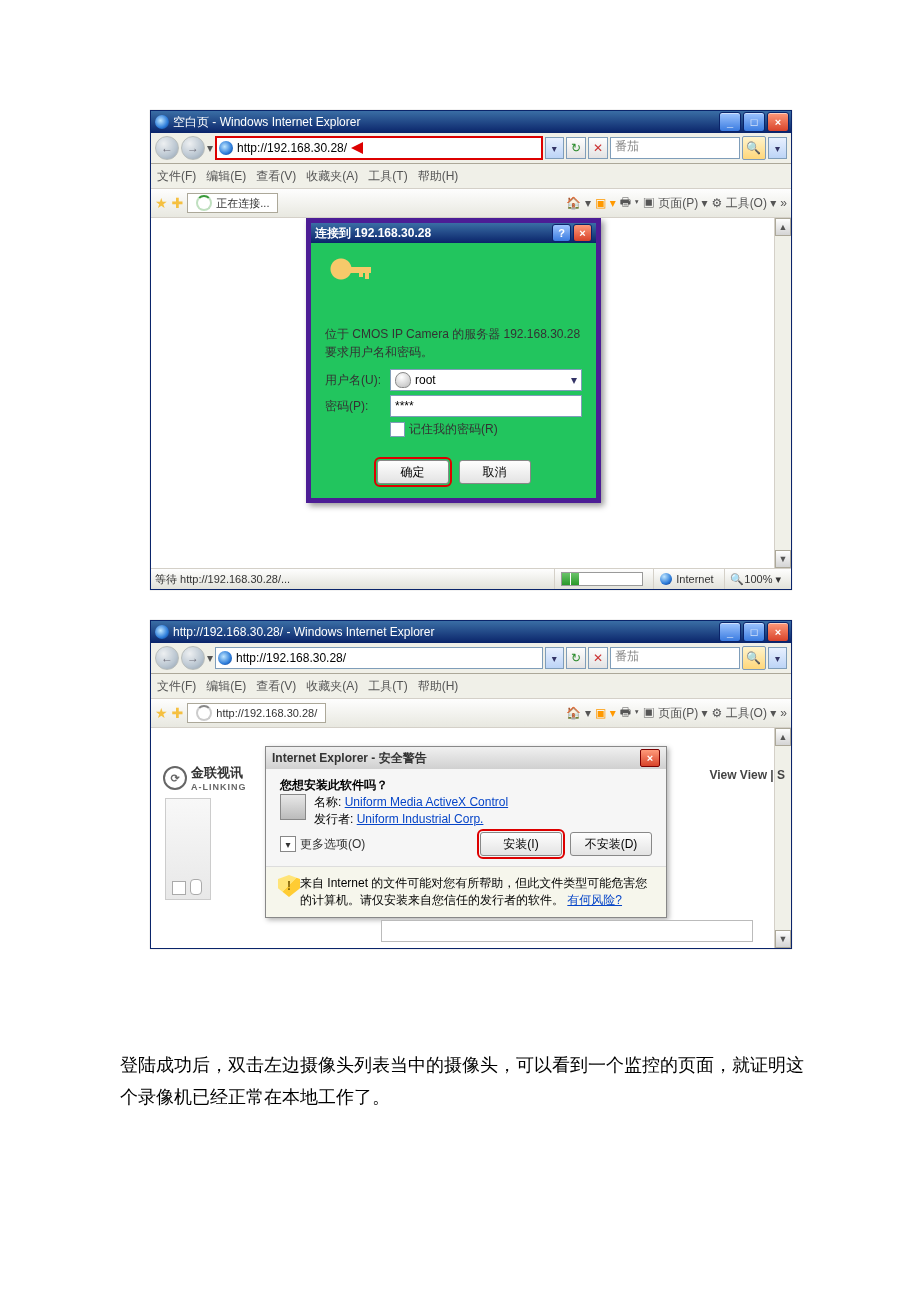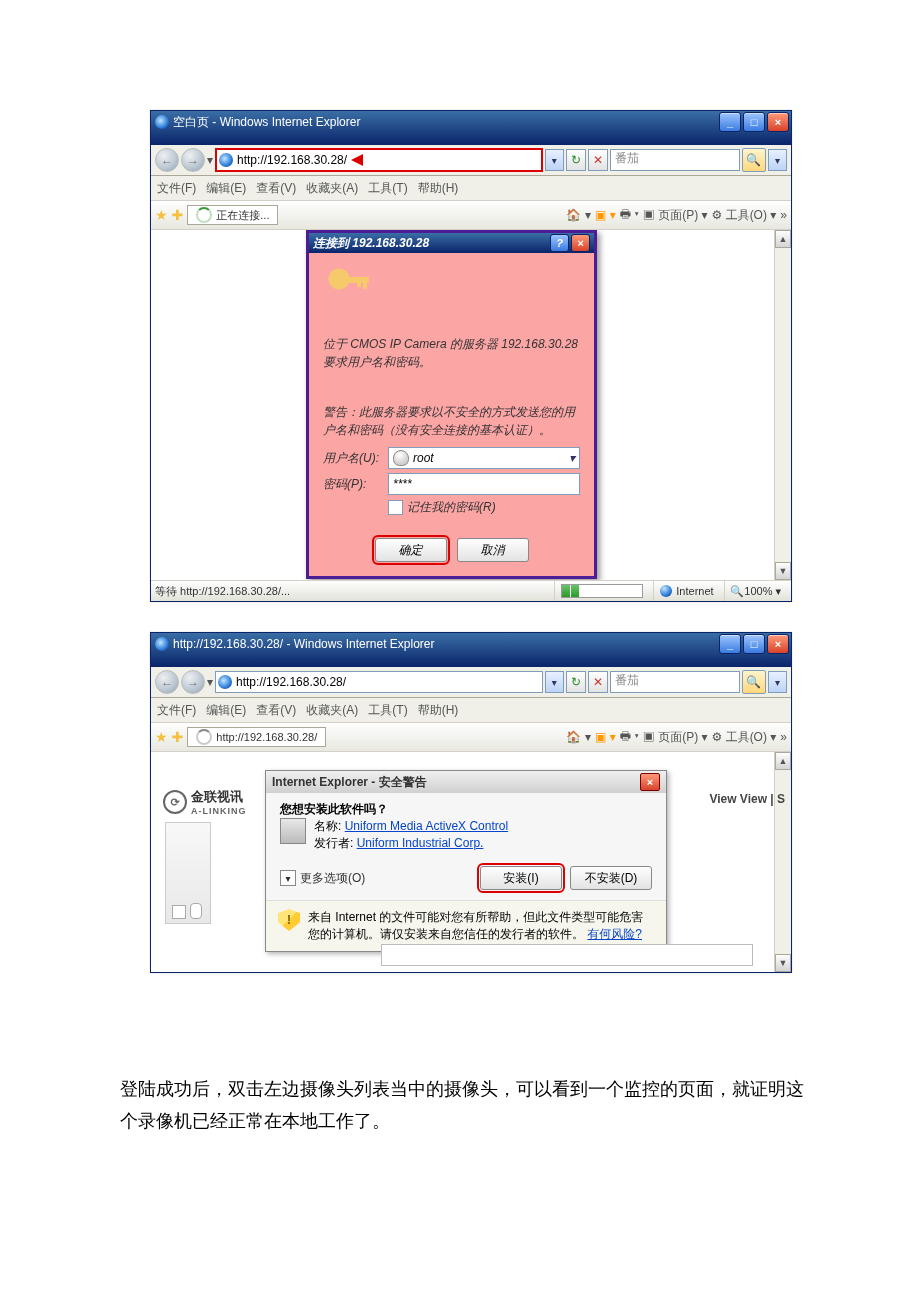--- a/index.html
+++ b/index.html
@@ -23,21 +23,21 @@
     width: 640px;
     box-shadow: 0 0 1px rgba(0,0,0,0.3);
     background: #ece9d8;
   }
   .titlebar {
     background: linear-gradient(#3a6ea5, #0a246a);
     color: #fff;
     height: 22px;
     display: flex;
     align-items: center;
-    padding: 0 2px 12px 4px;
+    padding: 0 2px 0 4px;
     font-size: 12px;
   }
   .titlebar .ie-icon {
     width: 14px; height: 14px;
     background: radial-gradient(circle at 40% 40%, #bfe6ff 0%, #2b7bd9 60%, #0a246a 100%);
     border-radius: 50%;
     margin-right: 4px;
     flex: none;
   }
   .titlebar .title-text { flex: none; white-space: nowrap; }
@@ -148,25 +148,24 @@
     position:relative; background:#fff; height:350px; overflow:hidden;
   }
   .scrollbar {
     position:absolute;right:0;top:0;bottom:0;width:16px;background:#f0f0e8;border-left:1px solid #d4d0c8;
   }
   .scrollbar .up,.scrollbar .down{height:16px;background:linear-gradient(#fefefe,#d4d4d4);border:1px solid #aca899;display:flex;align-items:center;justify-content:center;font-size:9px;color:#555;}
   .scrollbar .down{position:absolute;bottom:0;left:0;right:0;}
   
   .auth-dialog {
     position:absolute; left:155px; top:0px; width:285px;
-    border:3px solid #4c1d95;
+    border:5px solid #4c1d95;
     box-shadow:3px 3px 6px rgba(0,0,0,0.4);
-    background:#fca5a5;
+    background:#22c55e;
     font-size:12px;
-    font-style:italic;
   }
   .auth-title {
     background:linear-gradient(#3a6ea5,#0a246a);color:#fff;height:20px;
     display:flex;align-items:center;padding:0 4px;font-weight:bold;
   }
   .auth-title .sp{flex:1;}
   .auth-title .hbtn{width:17px;height:16px;background:linear-gradient(#9ec5ff,#3a7be0);border:1px solid #0a246a;border-radius:3px;color:#fff;display:flex;align-items:center;justify-content:center;font-size:11px;font-weight:bold;margin-left:2px;}
   .auth-title .hbtn.close{background:linear-gradient(#ff9a7a,#d8432a);}
   .auth-body{padding:10px 14px 14px 14px;}
   .key-icon{
@@ -211,29 +210,29 @@
   .liveview{position:absolute;right:6px;top:40px;color:#444;font-size:12px;font-weight:bold;}
   .sec-dialog{
     position:absolute;left:114px;top:18px;width:400px;
     border:1px solid #888;background:#f6f6f6;
     box-shadow:2px 2px 5px rgba(0,0,0,0.3);font-size:12px;
   }
   .sec-title{background:linear-gradient(#f0f0f0,#d0d0d0);height:22px;display:flex;align-items:center;padding:0 6px;font-weight:bold;color:#333;}
   .sec-title .x{margin-left:auto;width:18px;height:16px;background:linear-gradient(#ff9a7a,#d8432a);border:1px solid #7a0000;color:#fff;display:flex;align-items:center;justify-content:center;border-radius:2px;font-size:11px;font-weight:bold;}
   .sec-body{padding:8px 14px 12px 14px;}
   .sec-q{font-weight:bold;}
-  .sec-info{display:flex;gap:8px;margin-bottom:14px;}
+  .sec-info{display:flex;gap:8px;margin-bottom:4px;}
   .sw-icon{width:24px;height:24px;background:linear-gradient(#e8e8e8,#bbb);border:1px solid #888;flex:none;}
   .sec-link{color:#0645c8;text-decoration:underline;}
   .sec-row{display:flex;align-items:center;gap:8px;}
   .sec-more{display:flex;align-items:center;gap:4px;color:#333;}
   .chev{width:14px;height:14px;border:1px solid #888;background:#fff;display:flex;align-items:center;justify-content:center;font-size:10px;}
   .sec-btn{width:80px;height:22px;border:1px solid #888;background:linear-gradient(#fefefe,#e3e3e3);display:flex;align-items:center;justify-content:center;border-radius:3px;font-size:12px;}
   .sec-btn.install{outline:2px solid #d00;outline-offset:1px;}
-  .sec-warn{display:flex;gap:8px;background:#f6f6ec;border-top:1px solid #ddd;padding:8px 12px;margin:10px -14px -12px -14px;}
+  .sec-warn{display:flex;gap:0;background:#f6f6ec;border-top:1px solid #ddd;padding:8px 12px;margin:10px -14px -12px -14px;}
   .shield{width:22px;height:22px;flex:none;position:relative;}
   .shield::before{content:"";position:absolute;inset:0;background:linear-gradient(135deg,#ffe477 0 50%,#ffcc33 50% 100%);clip-path:polygon(50% 0,100% 18%,100% 60%,50% 100%,0 60%,0 18%);}
   .shield::after{content:"!";position:absolute;inset:0;display:flex;align-items:center;justify-content:center;font-weight:bold;color:#7a5a00;}
   .bottom-text{padding:100px 110px 0 120px;font-size:18px;line-height:1.8;color:#000;font-family:SimSun,"Songti SC",serif;}
 </style>
 </head>
 <body>
 
 <div class="page">
 
@@ -307,21 +306,20 @@
         <div class="auth-dialog">
           <div class="auth-title">
             <span>连接到 192.168.30.28</span>
             <span class="sp"></span>
             <div class="hbtn">?</div>
             <div class="hbtn close">×</div>
           </div>
           <div class="auth-body">
             <div class="key-icon"></div>
             <div class="auth-msg">位于 CMOS IP Camera 的服务器 192.168.30.28 要求用户名和密码。</div>
-            <div class="auth-msg">警告：此服务器要求以不安全的方式发送您的用户名和密码（没有安全连接的基本认证）。</div>
             <div class="frow">
               <div class="flabel">用户名(U):</div>
               <div class="finput">
                 <span class="picon"></span>
                 <span>root</span>
                 <span style="flex:1"></span>
                   <span style="color:#336;">▾</span>
               </div>
             </div>
             <div class="frow">

